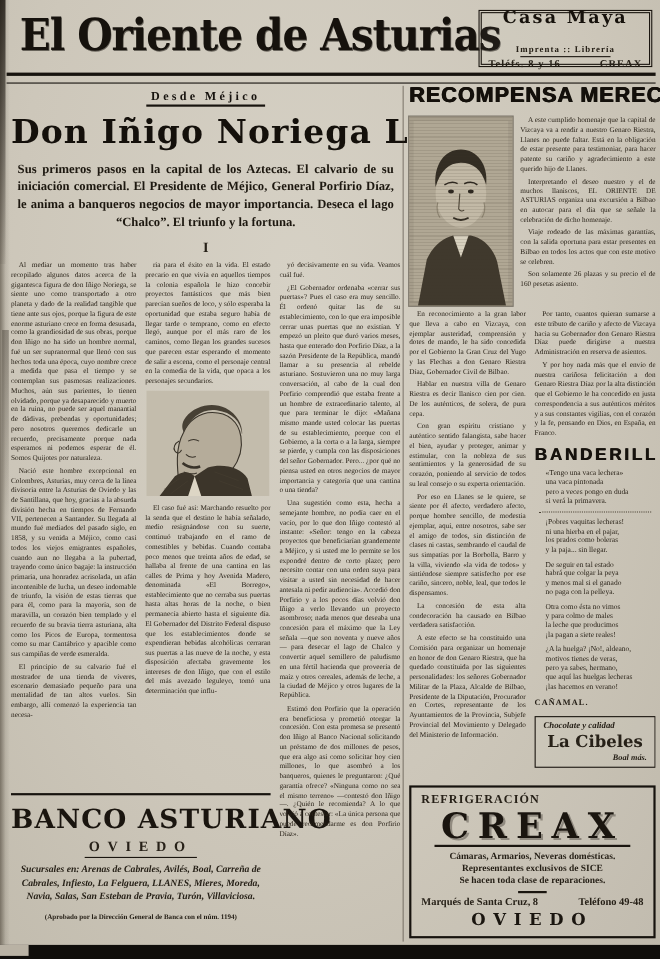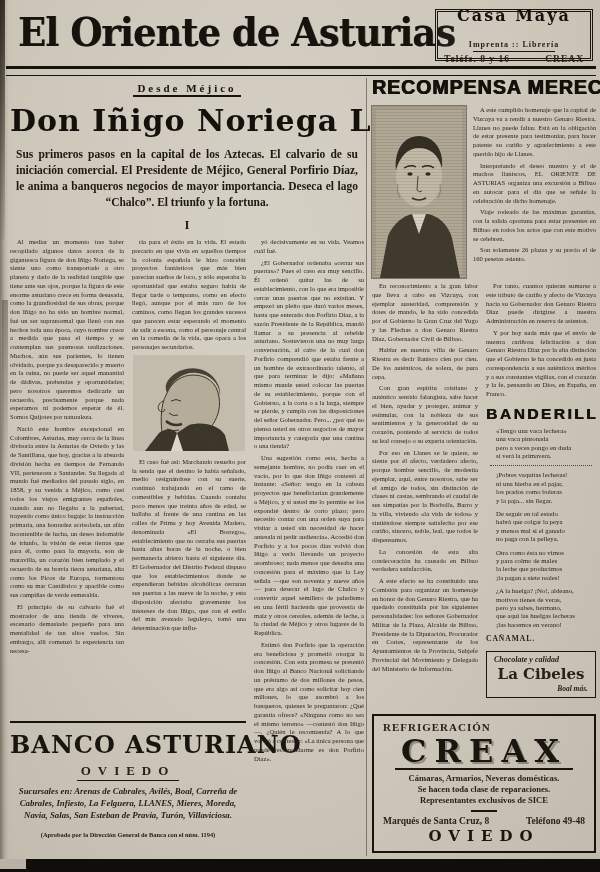--- a/index.html
+++ b/index.html
@@ -289,22 +289,22 @@
       </div>
     </div>
 
     <div class="creax">
       <div class="creax-kicker">REFRIGERACIÓN</div>
       <div class="creax-name-wrap">
         <span class="creax-name">CREAX</span>
       </div>
       <div class="creax-lines">
         <div>Cámaras, Armarios, Neveras domésticas.</div>
+        <div>Representantes exclusivos de SICE</div>
         <div>Se hacen toda clase de reparaciones.</div>
-        <div>Representantes exclusivos de SICE</div>
       </div>
       <div class="creax-div"></div>
       <div class="creax-row">
         <span>Marqués de Santa Cruz, 8</span>
         <span>Teléfono 49-48</span>
       </div>
       <div class="creax-city">OVIEDO</div>
     </div>
   </div>
 

